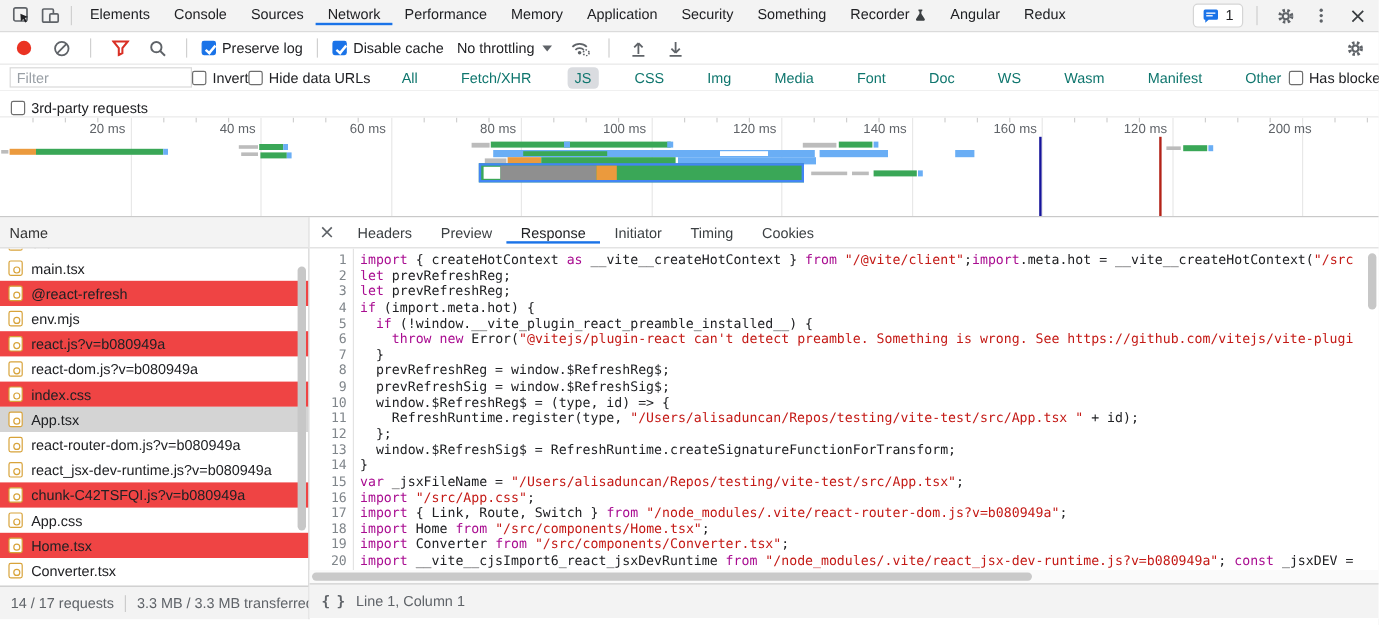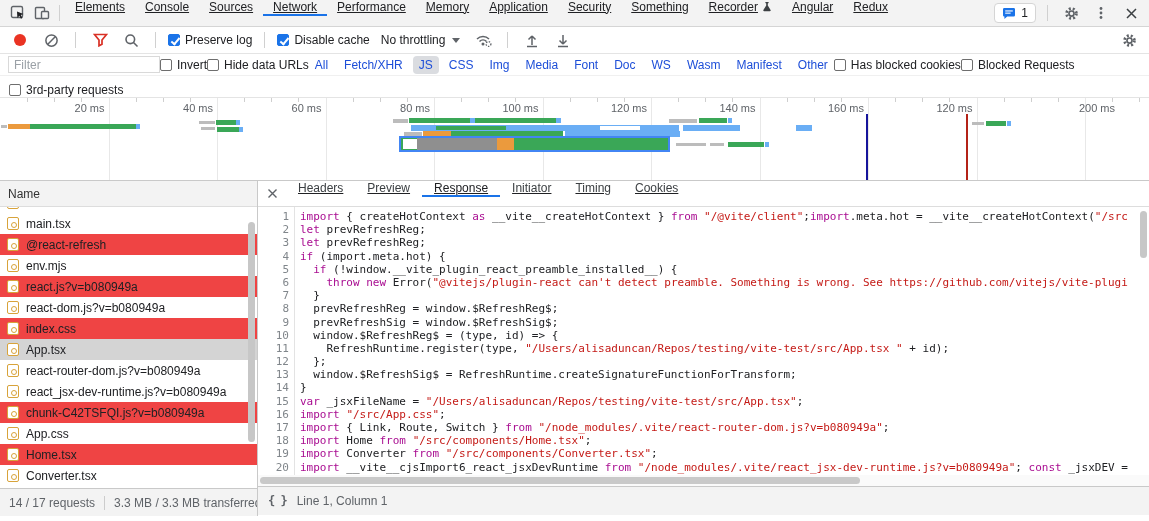--- a/index.html
+++ b/index.html
@@ -3,41 +3,41 @@
 <meta charset="utf-8">
 <style>
   html,body{margin:0;padding:0;background:#e9e9e9;}
   *{box-sizing:border-box;}
   .devtools{width:1149px;height:521px;background:#fff;position:relative;overflow:hidden;
     font-family:"Liberation Sans","DejaVu Sans",sans-serif;font-size:12px;color:#202124;}
   
   .tabbar{height:27px;background:#f3f3f3;border-bottom:1px solid #d5d5d5;display:flex;align-items:center;padding:0 6px;}
   .icon-btn{width:24px;height:22px;display:flex;align-items:center;justify-content:center;flex:0 0 auto;}
   .vdiv{width:1px;height:16px;background:#d0d0d0;margin:0 5px;flex:0 0 auto;}
-  .tabs{display:flex;height:27px;align-items:flex-start;text-decoration:underline;}
+  .tabs{display:flex;height:27px;align-items:center;}
   .tab{padding:0 10px;display:flex;align-items:center;gap:4px;color:#202124;border-bottom:2px solid transparent;}
   .tab.sel{border-bottom:2px solid #1a73e8;}
   .tab .flask{display:flex;align-items:center;}
   .tb-right{margin-left:auto;display:flex;align-items:center;gap:6px;}
   .badge{display:flex;align-items:center;gap:5px;border:1px solid #d5d5d5;border-radius:4px;background:#fff;padding:1px 7px;height:20px;}
   
   .toolbar2{height:27px;border-bottom:1px solid #e4e4e4;display:flex;align-items:center;padding:0 8px;gap:7px;background:#fff;}
   .rec{width:12px;height:12px;border-radius:50%;background:#ea3323;}
   .cbl{display:flex;align-items:center;gap:5px;white-space:nowrap;}
   .cb{width:12px;height:12px;border:1px solid #6e6e6e;border-radius:2px;background:#fff;position:relative;flex:0 0 auto;}
   .cb.on{background:#1a73e8;border-color:#1a73e8;}
   .cb.on::after{content:"";position:absolute;left:3.5px;top:0.5px;width:3px;height:7px;border:solid #fff;border-width:0 2px 2px 0;transform:rotate(40deg);}
   .sel-box{display:flex;align-items:center;gap:7px;padding:0 4px;justify-content:space-between;}
   .caret{width:0;height:0;border-left:4px solid transparent;border-right:4px solid transparent;border-top:5px solid #5f6368;}
   
   .filterrow{height:22px;display:flex;align-items:center;padding:0 8px;background:#fff;border-bottom:1px solid #f0f0f0;}
   .filter-input{width:152px;height:17px;border:1px solid #d9d9d9;border-radius:0;padding:1px 5px;font-size:12px;font-family:inherit;color:#202124;outline:none;}
   .filter-input::placeholder{color:#9aa0a6;}
   .ftypes{display:flex;align-items:center;gap:4px;}
-  .ftype{padding:2px 6px;border-radius:4px;color:#1d4ed8;white-space:nowrap;}
+  .ftype{padding:2px 6px;border-radius:4px;color:#0f766e;white-space:nowrap;margin-left:20px;}
   .ftype.sel{background:#dadce0;}
   .thirdparty{height:22px;display:flex;align-items:flex-end;padding:0 9px;border-bottom:1px solid #e4e4e4;background:#fff;}
   
   .overview{height:83px;border-bottom:1px solid #c9c9c9;position:relative;overflow:hidden;background:#fff;}
   .mtick{position:absolute;top:0;width:1px;height:4px;background:#cfcfcf;}
   .gline{position:absolute;top:0;bottom:0;width:1px;background:#e8e8e8;}
   .glabel{position:absolute;top:4px;width:62px;text-align:right;font-size:11px;color:#5f6368;}
   .wbar{position:absolute;}
   .evline{position:absolute;top:16px;bottom:0;width:2px;}
   
@@ -321,21 +321,21 @@
       <div class="glabel" style="left: 476.5px;">100 ms</div>
       <div class="gline" style="left: 651px;"></div>
       <div class="glabel" style="left: 585px;">120 ms</div>
       <div class="gline" style="left: 759.5px;"></div>
       <div class="glabel" style="left: 693.5px;">140 ms</div>
       <div class="gline" style="left: 868px;"></div>
       <div class="glabel" style="left: 802px;">160 ms</div>
       <div class="gline" style="left: 976.5px;"></div>
       <div class="glabel" style="left: 910.5px;">120 ms</div>
       <div class="gline" style="left: 1085px;"></div>
-      <div class="glabel" style="left: 1053px;">200 ms</div>
+      <div class="glabel" style="left: 1031px;">200 ms</div>
       <div class="wbar" style="left: 1px; top: 27px; width: 6px; height: 3px; background: rgb(188, 188, 188);"></div>
       <div class="wbar" style="left: 8px; top: 26px; width: 22px; height: 5px; background: rgb(235, 154, 61);"></div>
       <div class="wbar" style="left: 30px; top: 26px; width: 106px; height: 5px; background: rgb(58, 167, 87);"></div>
       <div class="wbar" style="left: 136px; top: 26px; width: 4px; height: 5px; background: rgb(106, 174, 245);"></div>
       <div class="wbar" style="left: 199px; top: 23px; width: 16px; height: 3px; background: rgb(188, 188, 188);"></div>
       <div class="wbar" style="left: 216px; top: 22px; width: 20px; height: 5px; background: rgb(58, 167, 87);"></div>
       <div class="wbar" style="left: 236px; top: 22px; width: 4px; height: 5px; background: rgb(106, 174, 245);"></div>
       <div class="wbar" style="left: 201px; top: 29px; width: 14px; height: 3px; background: rgb(188, 188, 188);"></div>
       <div class="wbar" style="left: 217px; top: 29px; width: 22px; height: 5px; background: rgb(58, 167, 87);"></div>
       <div class="wbar" style="left: 239px; top: 29px; width: 4px; height: 5px; background: rgb(106, 174, 245);"></div>

